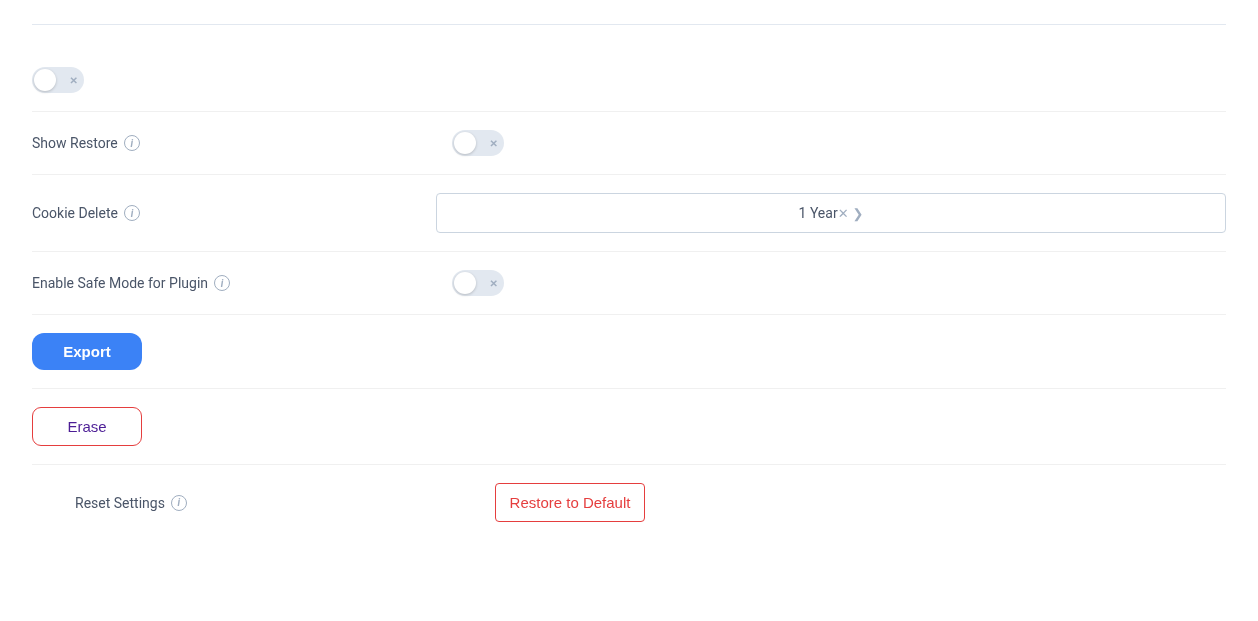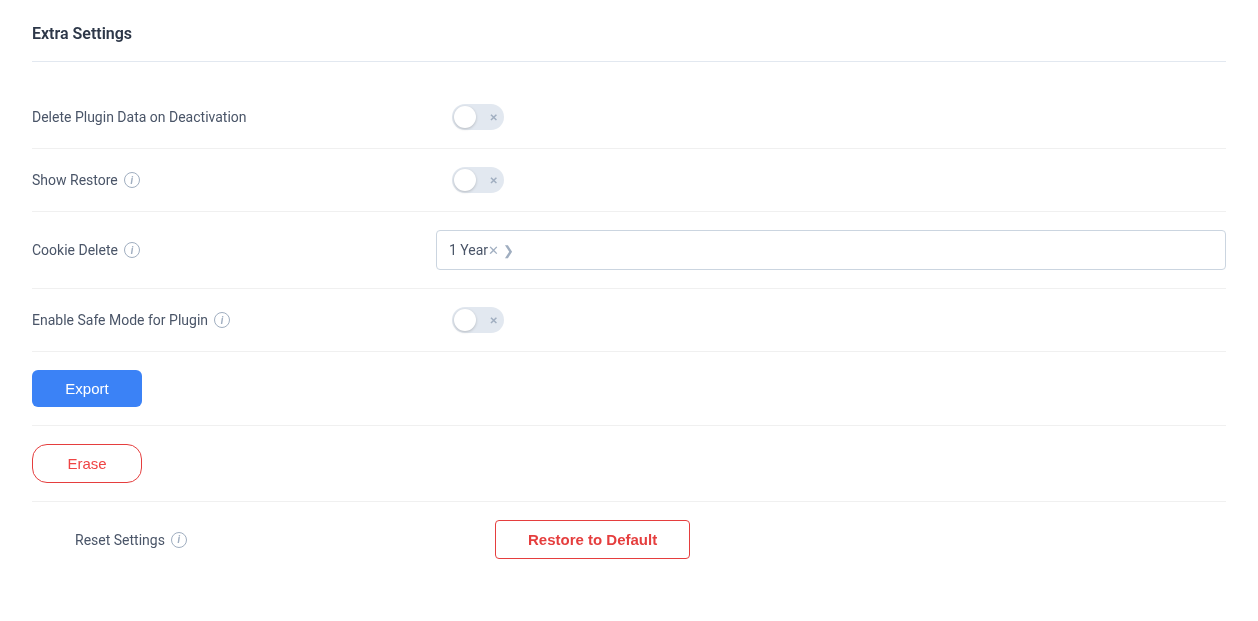--- a/index.html
+++ b/index.html
@@ -129,82 +129,78 @@
       width: 100%;
       height: 40px;
       border: 1px solid #cbd5e0;
       border-radius: 4px;
       padding: 0 12px;
       font-size: 14px;
       color: #4a5568;
       background: #ffffff;
       display: flex;
       align-items: center;
-      justify-content: flex-start;
+      justify-content: center;
       cursor: pointer;
     }
 
     .select-icons {
       display: flex;
       align-items: center;
       gap: 4px;
       color: #a0aec0;
       font-size: 13px;
     }
 
     
     .btn-export {
       background: #3b82f6;
       color: #ffffff;
       border: none;
-      border-radius: 6px;
+      border-radius: 12px;
       padding: 10px 28px;
       font-size: 15px;
-      font-weight: 400;
+      font-weight: 700;
       cursor: pointer;
       min-width: 110px;
     }
 
     
     .btn-erase {
       background: #ffffff;
-      color: #ef4444;
+      color: #4c1d95;
       border: 1px solid #e53e3e;
-      border-radius: 15px;
+      border-radius: 9px;
       padding: 10px 28px;
       font-size: 15px;
       font-weight: 500;
       cursor: pointer;
       min-width: 110px;
     }
 
     
     .btn-restore {
       background: #ffffff;
       color: #e53e3e;
       border: 1px solid #e53e3e;
       border-radius: 4px;
-      padding: 10px 32px;
+      padding: 10px 12px;
       font-size: 15px;
-      font-weight: 700;
+      font-weight: 400;
       cursor: pointer;
       min-width: 150px;
     }
   </style>
 </head>
 <body>
 
 <div class="settings-container">
-  <h2 class="section-title">Extra Settings</h2>
   <hr class="divider">
 
   <div class="setting-row">
-    <div class="setting-label">
-      <span>Delete Plugin Data on Deactivation</span>
-    </div>
     <div class="setting-control">
       <div class="toggle-switch">
         <div class="toggle-track">
           <div class="toggle-thumb"></div>
           <span class="toggle-x">✕</span>
         </div>
       </div>
     </div>
   </div>
 

